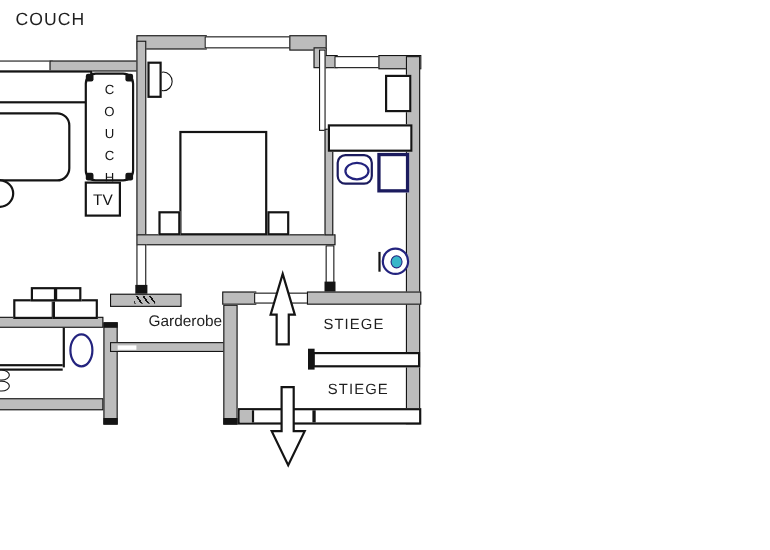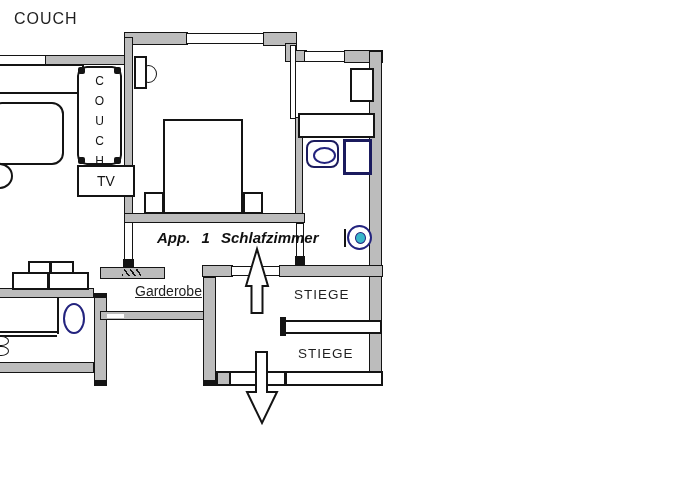--- a/index.html
+++ b/index.html
@@ -90,21 +90,21 @@
   <div class="abs furn" style="left:-10px;top:102px;width:74px;height:63px;border-radius:12px;"></div>
   <div class="abs furn ellipse" style="left:-14px;top:163px;width:27px;height:26px;"></div>
 
   <div class="abs furn" style="left:77px;top:66px;width:45px;height:99px;border-radius:10px;">
     <span class="dot" style="left:-1px;top:-1px;"></span>
     <span class="dot" style="right:-1px;top:-1px;"></span>
     <span class="dot" style="left:-1px;bottom:-1px;"></span>
     <span class="dot" style="right:-1px;bottom:-1px;"></span>
     <span class="couch-text">COUCH</span>
   </div>
-  <div class="abs furn" style="left:77px;top:165px;width:58px;height:32px;">
+  <div class="abs furn" style="left:77px;top:165px;width:33px;height:32px;">
     <span class="tv-text">TV</span>
   </div>
 
   <div class="abs furn ellipse" style="left:140px;top:65px;width:17px;height:18px;border-width:1.5px;"></div>
   <div class="abs furn" style="left:134px;top:56px;width:13px;height:33px;"></div>
   <div class="abs furn" style="left:163px;top:119px;width:80px;height:95px;border-width:2.5px;"></div>
   <div class="abs furn" style="left:144px;top:192px;width:20px;height:22px;"></div>
   <div class="abs furn" style="left:243px;top:192px;width:20px;height:22px;"></div>
 
   <div class="abs furn" style="left:12px;top:272px;width:37px;height:18px;"></div>
@@ -123,22 +123,21 @@
   <div class="abs navy" style="left:306px;top:140px;width:33px;height:28px;border-radius:8px;border-width:2.5px;border-color:#1b1b5e;">
     <span class="inner-ell" style="left:5px;top:5px;width:19px;height:13px;border:2px solid var(--fixture_navy,#23237e);"></span>
   </div>
   <div class="abs navy" style="left:343px;top:139px;width:29px;height:36px;border-width:3px;border-color:#1b1b5e;"></div>
   <div class="abs blk" style="left:344px;top:229px;width:2px;height:18px;"></div>
   <div class="abs furn ellipse" style="left:347px;top:225px;width:25px;height:25px;border:2px solid var(--fixture_navy,#23237e);">
     <span class="inner-ell" style="left:6px;top:5px;width:9px;height:10px;background:var(--toilet_cyan,#38b6c9);border:1.5px solid var(--fixture_navy,#23237e);"></span>
   </div>
 
   <div class="label west" style="left:14px;top:10px;">COUCH</div>
-  <div class="label applabel" style="left:157px;top:229px;">App. 1 Schlafzimmer</div>
-  <div class="label roomlabel" style="left:135px;top:283px;text-decoration:underline;">Garderobe</div>
+  <div class="label roomlabel" style="left:135px;top:283px;">Garderobe</div>
   <div class="label stiege" style="left:294px;top:287px;">STIEGE</div>
   <div class="label stiege" style="left:298px;top:346px;">STIEGE</div>
 
   <svg class="arrows" width="700" height="500" viewBox="0 0 700 500">
     <polygon points="257,249 268,286 262.5,286 262.5,313 251.5,313 251.5,286 246,286" fill="#ffffff" stroke="#141414" stroke-width="2"></polygon>
     <polygon points="256,352 267,352 267,392 277,392 262,423 247,392 256,392" fill="#ffffff" stroke="#141414" stroke-width="2"></polygon>
   </svg>
 
 </div>
 

